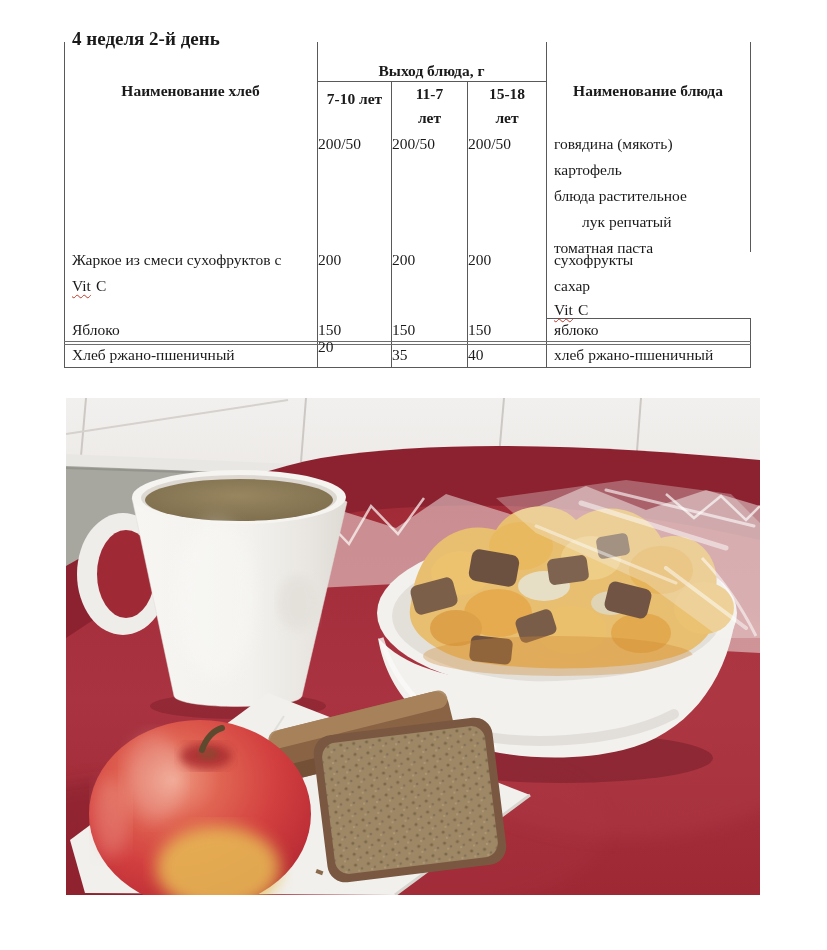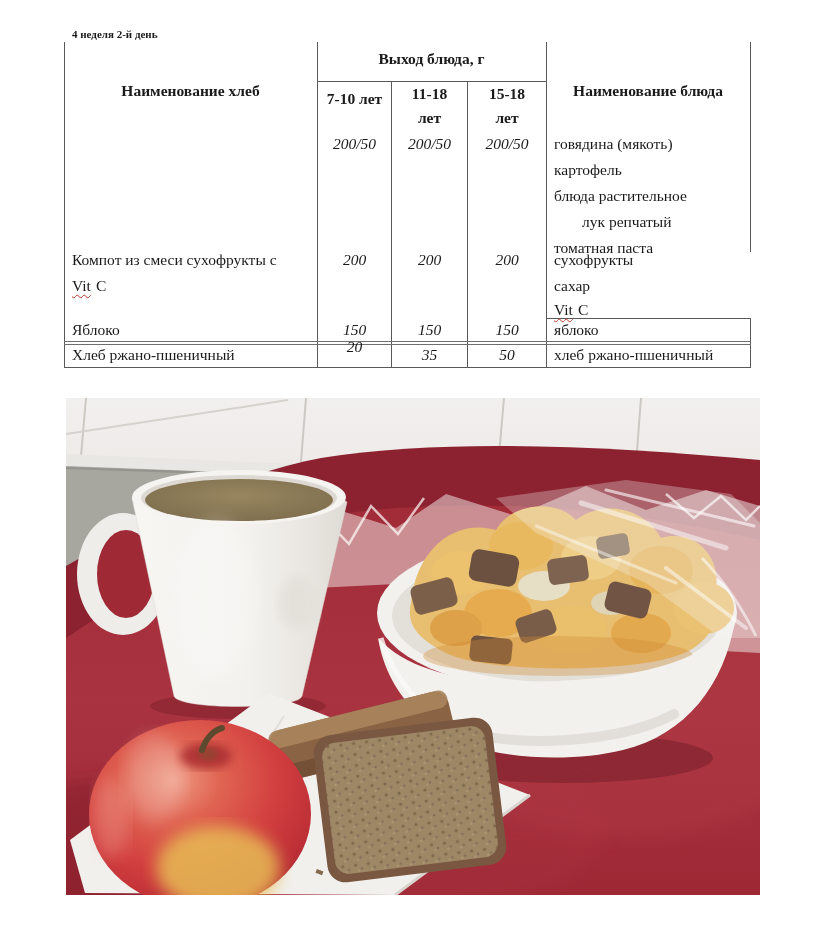--- a/index.html
+++ b/index.html
@@ -1,24 +1,24 @@
 <!DOCTYPE html>
 <html><head>
 <meta charset="utf-8">
 <style>
   html,body{margin:0;padding:0;background:#ffffff;}
   .page{position:relative;width:827px;height:950px;background:#ffffff;overflow:hidden;
         font-family:"Liberation Serif", serif;color:#1a1a1a;}
-  .doc-title{position:absolute;left:72px;top:28px;font-size:11px;font-weight:bold;text-align:center;}
+  .doc-title{position:absolute;left:72px;top:28px;font-size:19px;font-weight:bold;text-align:center;}
   .tbl{position:absolute;left:64px;top:42px;width:687px;height:326px;font-size:15.5px;}
   .b{position:absolute;background:#595959;}
   .dbl{position:absolute;height:4px;border-top:1px solid #6e6e6e;border-bottom:1px solid #6e6e6e;box-sizing:border-box;}
   .c{position:absolute;line-height:26px;white-space:nowrap;}
   .hd{font-weight:bold;text-align:center;white-space:pre-line;}
-  .ctr{text-align:center;font-style:italic;}
+  .ctr{text-align:left;}
   .pre{white-space:pre-line;}
   .wavy{text-decoration:underline;text-decoration-style:wavy;text-decoration-color:#c0392b;
         text-decoration-thickness:1px;text-underline-offset:3px;}
   .sp{margin-left:5px;}
   .photo{position:absolute;left:66px;top:398px;width:694px;height:497px;overflow:hidden;}
 </style>
 </head>
 <body>
 
 <div class="page">
@@ -33,56 +33,56 @@
     <div class="b" style="left:403px;top:39px;width:1px;height:287px"></div>
     <div class="b" style="left:482px;top:0;width:1px;height:326px"></div>
     <div class="b" style="left:686px;top:0;width:1px;height:210px"></div>
     <div class="b" style="left:686px;top:276px;width:1px;height:50px"></div>
     <div class="b" style="left:253px;top:39px;width:230px;height:1px"></div>
     <div class="b" style="left:482px;top:276px;width:205px;height:1px"></div>
     <div class="dbl" style="left:0;top:299px;width:687px"></div>
     <div class="b" style="left:0;top:325px;width:687px;height:1px"></div>
 
     <div class="c hd" style="left:0;top:36px;width:253px">Наименование хлеб</div>
-    <div class="c hd" style="left:253px;top:4px;width:229px">Выход блюда, г</div>
+    <div class="c hd" style="left:253px;top:16px;width:229px">Выход блюда, г</div>
     <div class="c hd" style="left:254px;top:44px;width:73px">7-10 лет</div>
-    <div class="c hd" style="left:328px;top:40px;width:75px;line-height:24px">11-18
+    <div class="c hd" style="left:328px;top:40px;width:75px;line-height:24px">11-7
 лет</div>
     <div class="c hd" style="left:404px;top:40px;width:78px;line-height:24px">15-18
 лет</div>
     <div class="c hd" style="left:482px;top:36px;width:204px">Наименование блюда</div>
 
     <div class="c ctr" style="left:254px;top:89px;width:73px">200/50</div>
     <div class="c ctr" style="left:328px;top:89px;width:75px">200/50</div>
     <div class="c ctr" style="left:404px;top:89px;width:78px">200/50</div>
     <div class="c" style="left:490px;top:89px">говядина (мякоть)</div>
     <div class="c" style="left:490px;top:115px">картофель</div>
     <div class="c" style="left:490px;top:141px">блюда растительное</div>
     <div class="c" style="left:518px;top:167px">лук репчатый</div>
     <div class="c" style="left:490px;top:193px">томатная паста</div>
 
-    <div class="c" style="left:8px;top:205px">Компот из смеси сухофрукты с</div>
+    <div class="c" style="left:8px;top:205px">Жаркое из смеси сухофруктов с</div>
     <div class="c" style="left:8px;top:231px"><span class="wavy">Vit</span><span class="sp">C</span></div>
     <div class="c ctr" style="left:254px;top:205px;width:73px">200</div>
     <div class="c ctr" style="left:328px;top:205px;width:75px">200</div>
     <div class="c ctr" style="left:404px;top:205px;width:78px">200</div>
     <div class="c" style="left:490px;top:205px">сухофрукты</div>
     <div class="c" style="left:490px;top:231px">сахар</div>
     <div class="c" style="left:490px;top:255px"><span class="wavy">Vit</span><span class="sp">C</span></div>
 
     <div class="c" style="left:8px;top:277px;line-height:22px">Яблоко</div>
     <div class="c ctr" style="left:254px;top:277px;width:73px;line-height:22px">150</div>
     <div class="c ctr" style="left:328px;top:277px;width:75px;line-height:22px">150</div>
     <div class="c ctr" style="left:404px;top:277px;width:78px;line-height:22px">150</div>
     <div class="c" style="left:490px;top:277px;line-height:22px">яблоко</div>
 
     <div class="c" style="left:8px;top:302px;line-height:22px">Хлеб ржано-пшеничный</div>
     <div class="c ctr" style="left:254px;top:294px;width:73px;line-height:22px">20</div>
     <div class="c ctr" style="left:328px;top:302px;width:75px;line-height:22px">35</div>
-    <div class="c ctr" style="left:404px;top:302px;width:78px;line-height:22px">50</div>
+    <div class="c ctr" style="left:404px;top:302px;width:78px;line-height:22px">40</div>
     <div class="c" style="left:490px;top:302px;line-height:22px">хлеб ржано-пшеничный</div>
   </div>
 
   <div class="photo">
     <svg width="694" height="497" viewBox="0 0 694 497" xmlns="http://www.w3.org/2000/svg">
       <defs>
         <linearGradient id="wallG" x1="0" y1="0" x2="0" y2="1">
           <stop offset="0" stop-color="#f2f0ee"></stop>
             <stop offset="1" stop-color="#e4e0dd"></stop>
         </linearGradient>

